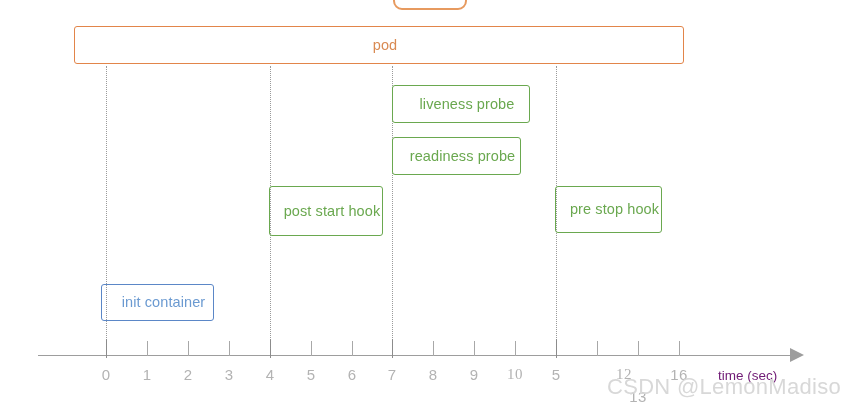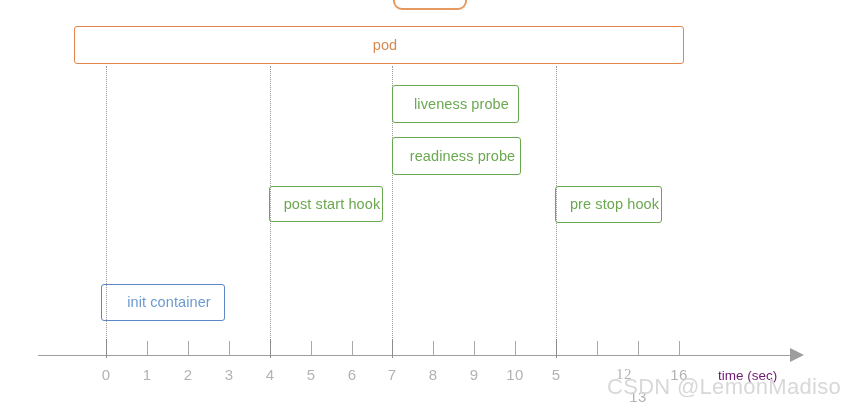--- a/index.html
+++ b/index.html
@@ -127,38 +127,38 @@
 
   <div class="box orange" style="left:74px; top:26px; width:610px; height:38px;">
     <span class="box-label">pod</span>
   </div>
 
   <div class="vline" style="left:106px; top:66px; height:290px;"></div>
   <div class="vline" style="left:270px; top:66px; height:290px;"></div>
   <div class="vline" style="left:392px; top:66px; height:290px;"></div>
   <div class="vline" style="left:556px; top:66px; height:290px;"></div>
 
-  <div class="box green" style="left:392px; top:85px; width:127px; height:38px;">
+  <div class="box green" style="left:392px; top:85px; width:138px; height:38px;">
     <span class="box-label">liveness probe</span>
   </div>
 
   <div class="box green" style="left:392px; top:137px; width:129px; height:38px;">
     <span class="box-label">readiness probe</span>
   </div>
 
-  <div class="box green" style="left:269px; top:186px; width:114px; height:36px;">
+  <div class="box green" style="left:269px; top:186px; width:114px; height:50px;">
     <span class="box-label">post start hook</span>
   </div>
 
-  <div class="box green" style="left:555px; top:186px; width:107px; height:37px;">
+  <div class="box green" style="left:555px; top:186px; width:107px; height:47px;">
     <span class="box-label">pre stop hook</span>
   </div>
 
 
-  <div class="box blue" style="left:101px; top:284px; width:124px; height:37px;">
+  <div class="box blue" style="left:101px; top:284px; width:113px; height:37px;">
     <span class="box-label">init container</span>
   </div>
 
   <div class="axis-line"></div>
   <div class="axis-arrow"></div>
 
   <div class="tick major" style="left:106px;"></div>
   <div class="tick" style="left:147px;"></div>
   <div class="tick" style="left:188px;"></div>
   <div class="tick" style="left:229px;"></div>
@@ -177,21 +177,21 @@
   <div class="tick-label" style="left:94px;">0</div>
   <div class="tick-label" style="left:135px;">1</div>
   <div class="tick-label" style="left:176px;">2</div>
   <div class="tick-label" style="left:217px;">3</div>
   <div class="tick-label" style="left:258px;">4</div>
   <div class="tick-label" style="left:299px;">5</div>
   <div class="tick-label" style="left:340px;">6</div>
   <div class="tick-label" style="left:380px;">7</div>
   <div class="tick-label" style="left:421px;">8</div>
   <div class="tick-label" style="left:462px;">9</div>
-  <div class="tick-label" style="left:503px;">10</div>
+  <div class="tick-label" style="left:503px;font-family:Liberation Serif, serif;">10</div>
   <div class="tick-label" style="left:544px;">5</div>
   <div class="tick-label" style="left:612px;font-family:Liberation Serif, serif;">12</div>
   <div class="tick-label" style="left:626px;margin-top:22px;">13</div>
   <div class="tick-label" style="left:667px;">16</div>
 
   <div class="axis-caption">time (sec)</div>
 
   <div class="watermark">CSDN @LemonMadison</div>
 
 </div>

